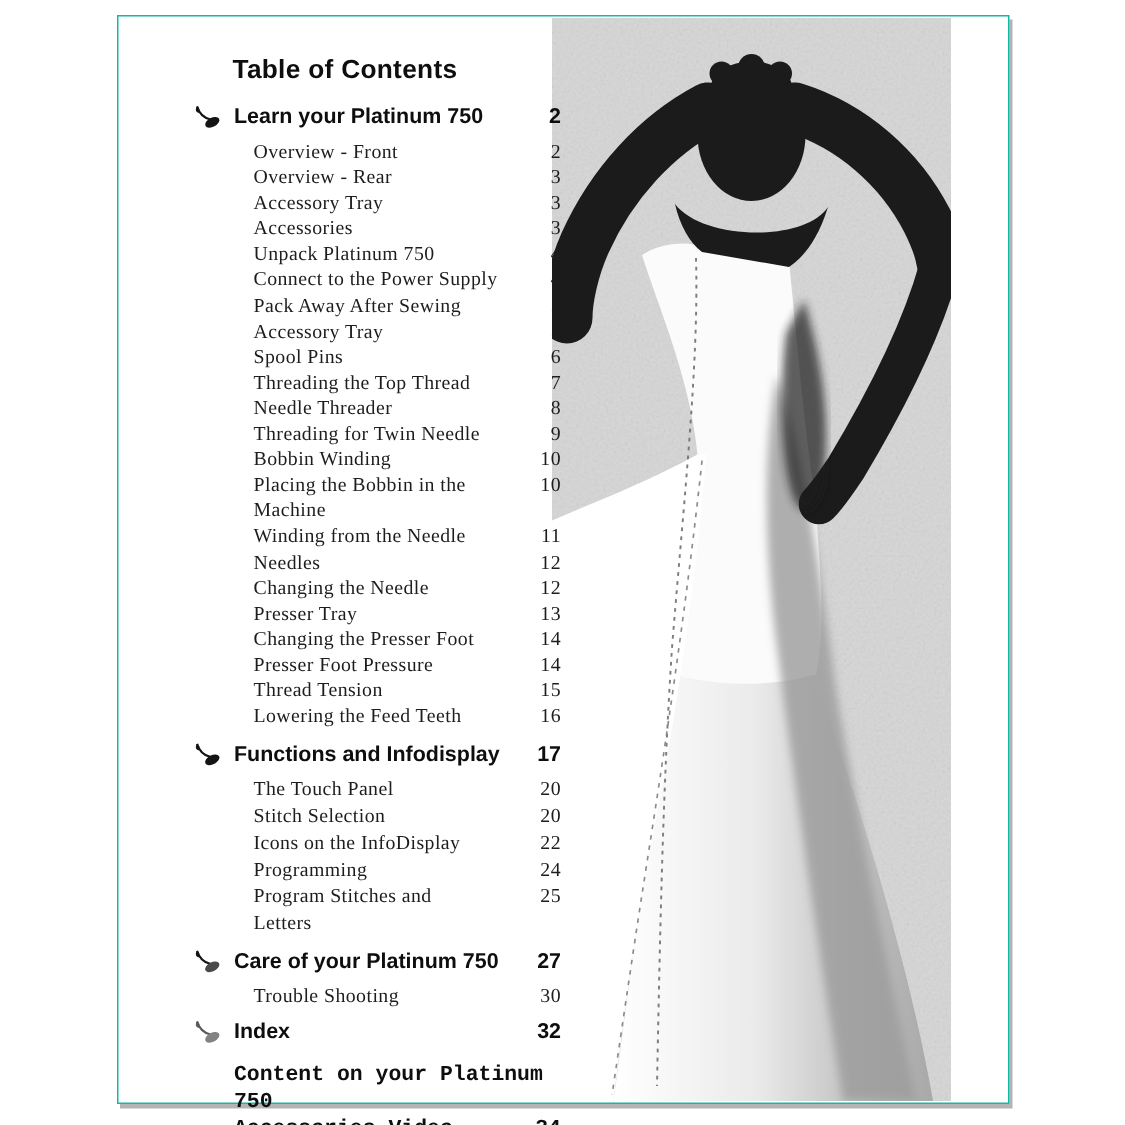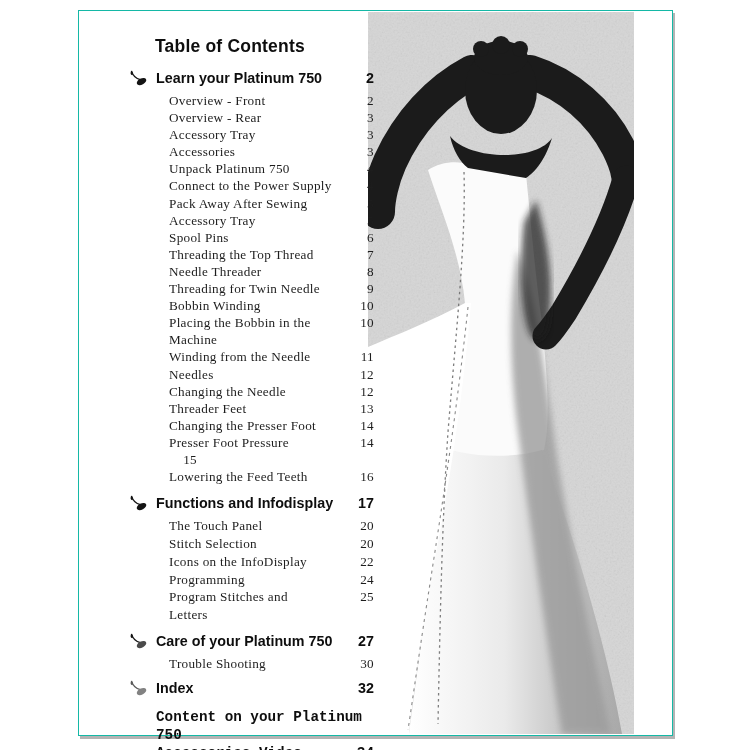--- a/index.html
+++ b/index.html
@@ -173,32 +173,33 @@
             </div>
             <div class="row entry">
               <span class="lbl">Needles</span>
               <span class="num">12</span>
             </div>
             <div class="row entry">
               <span class="lbl">Changing the Needle</span>
               <span class="num">12</span>
             </div>
             <div class="row entry">
-              <span class="lbl">Threader Feet</span>
+              <span class="lbl">Presser Tray</span>
               <span class="num">13</span>
             </div>
             <div class="row entry">
               <span class="lbl">Changing the Presser Foot</span>
               <span class="num">14</span>
             </div>
             <div class="row entry">
               <span class="lbl">Presser Foot Pressure</span>
               <span class="num">14</span>
             </div>
             <div class="row entry">
+              <span class="lbl">Thread Tension</span>
               <span class="num">15</span>
             </div>
             <div class="row entry">
               <span class="lbl">Lowering the Feed Teeth</span>
               <span class="num">16</span>
             </div>
           </div>
       </div>
 
       <div class="section s2">

